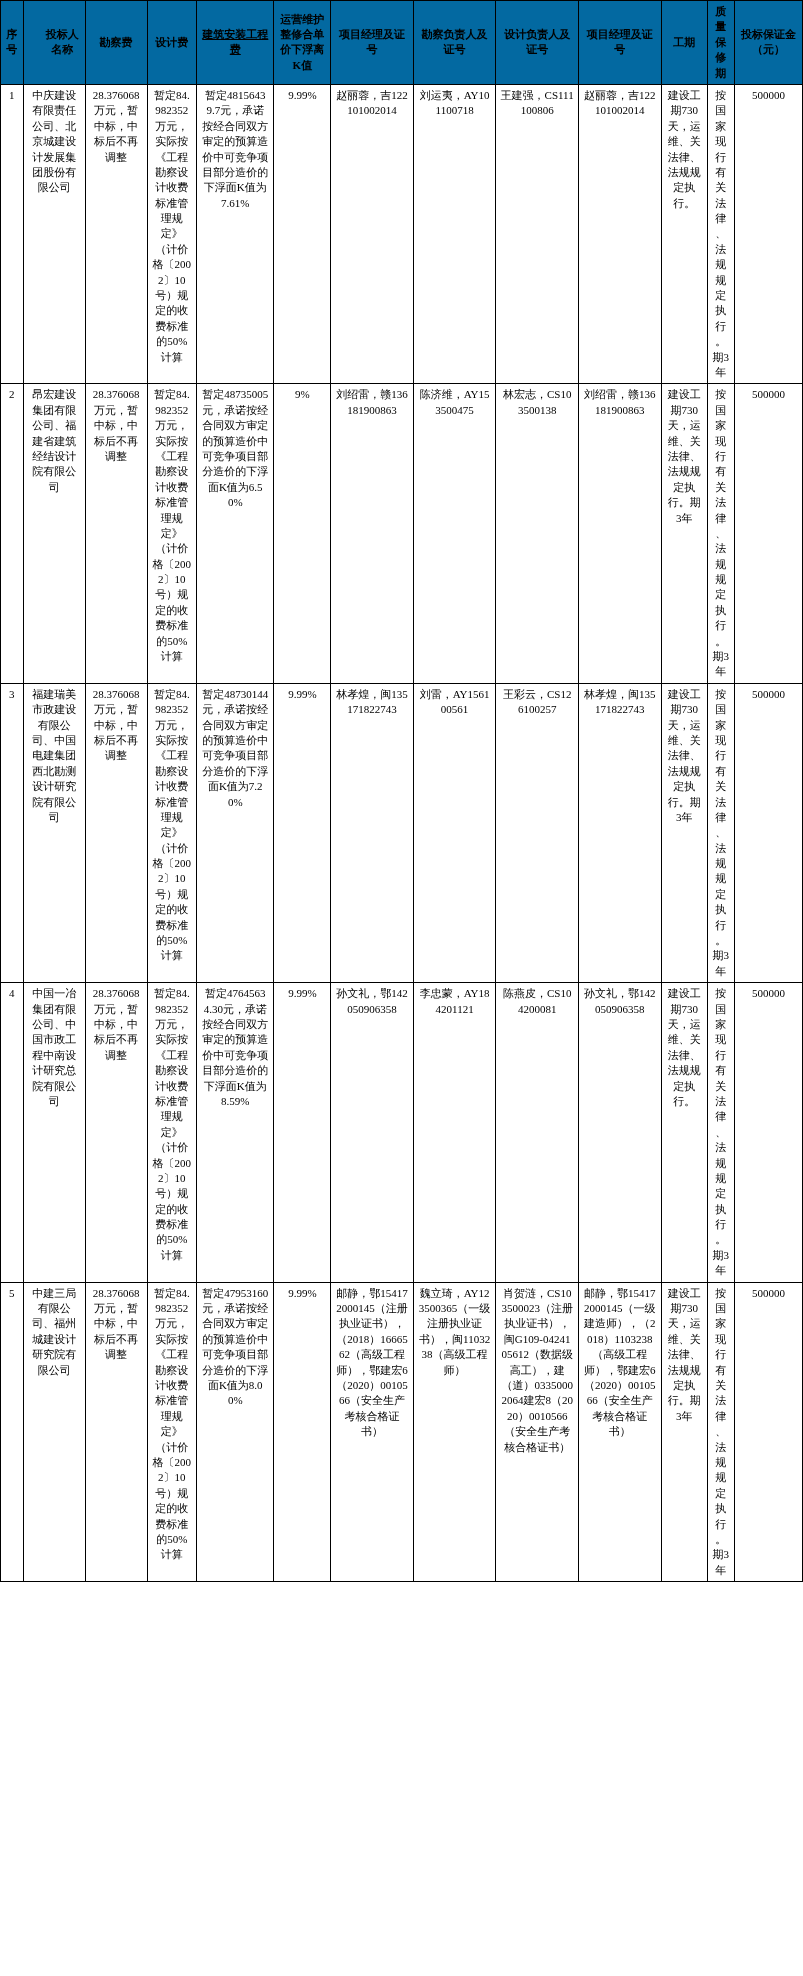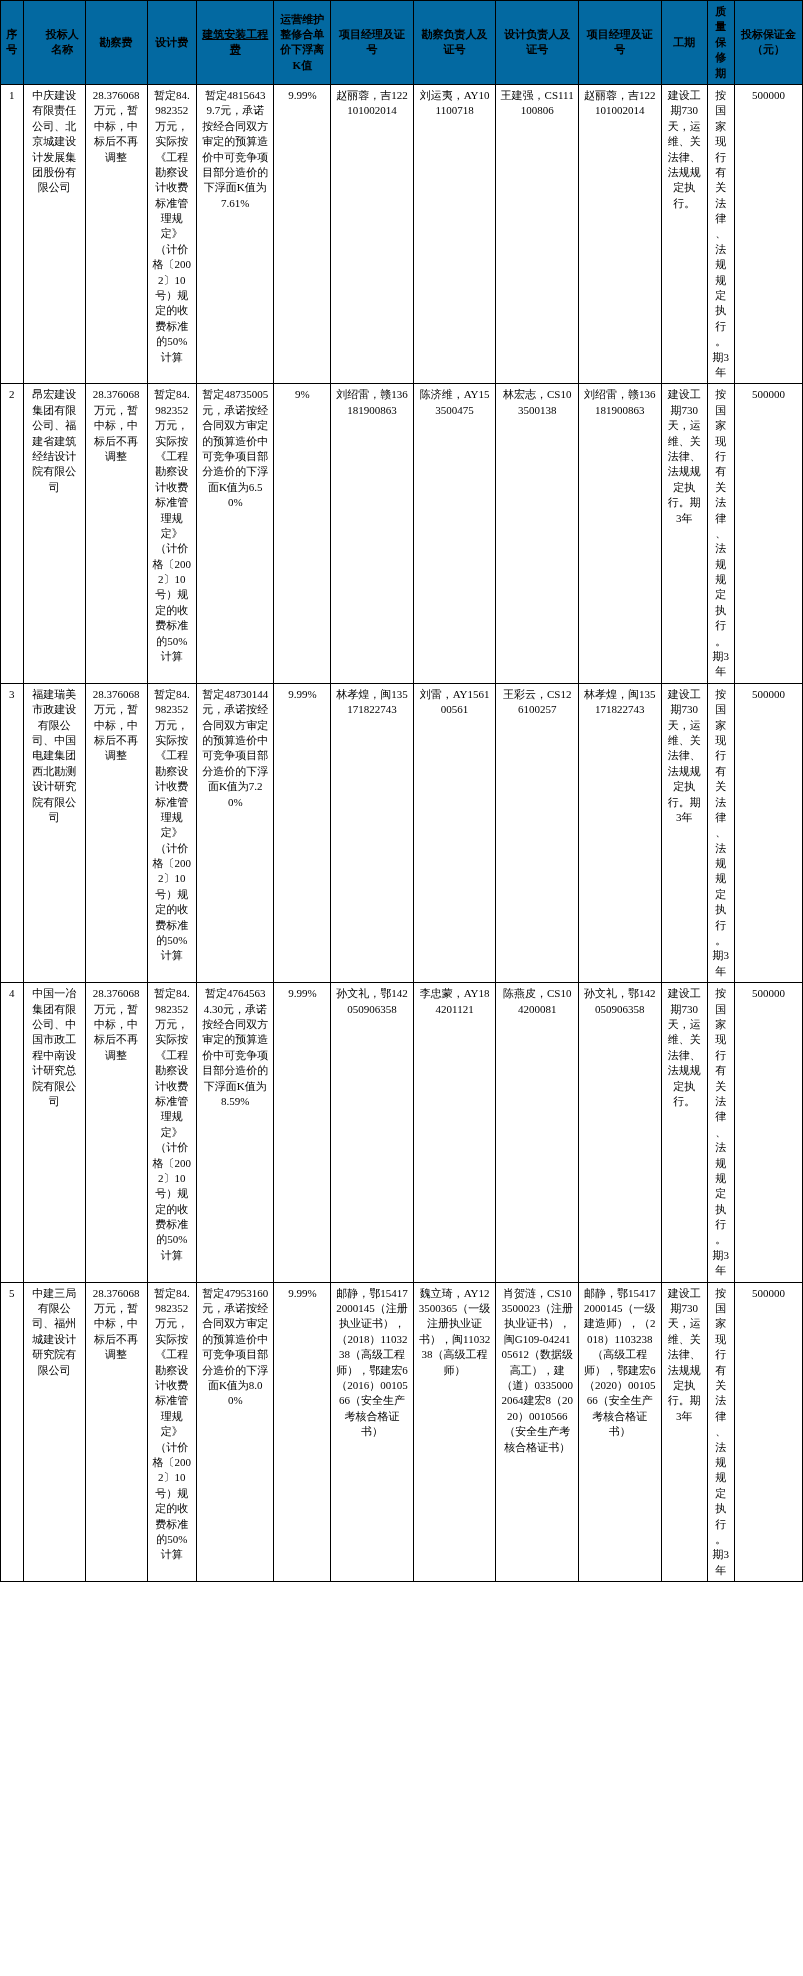--- a/index.html
+++ b/index.html
@@ -133,21 +133,21 @@
           <td>按国家现行有关法律、法规规定执行。期3年</td>
           <td>500000</td>
         </tr>
         <tr>
           <td>5</td>
           <td>中建三局有限公司、福州城建设计研究院有限公司</td>
           <td>28.376068万元，暂中标，中标后不再调整</td>
           <td>暂定84.982352万元，实际按《工程勘察设计收费标准管理规定》（计价格〔2002〕10号）规定的收费标准的50%计算</td>
           <td>暂定47953160元，承诺按经合同双方审定的预算造价中可竞争项目部分造价的下浮面K值为8.00%</td>
           <td>9.99%</td>
-          <td>邮静，鄂154172000145（注册执业证书），（2018）1103238（高级工程师），鄂建宏6（2016）0010566（安全生产考核合格证书）</td>
+          <td>邮静，鄂154172000145（注册执业证书），（2018）1666562（高级工程师），鄂建宏6（2020）0010566（安全生产考核合格证书）</td>
           <td>魏立琦，AY123500365（一级注册执业证书），闽1103238（高级工程师）</td>
           <td>肖贺涟，CS103500023（注册执业证书），闽G109-04241 05612（数据级高工），建（道）03350002064建宏8（2020）0010566（安全生产考核合格证书）</td>
           <td>邮静，鄂154172000145（一级建造师），（2018）1103238（高级工程师），鄂建宏6（2020）0010566（安全生产考核合格证书）</td>
           <td>建设工期730天，运维、关法律、法规规定执行。期3年</td>
           <td>按国家现行有关法律、法规规定执行。期3年</td>
           <td>500000</td>
         </tr>
       </tbody>
   </table>
 </div>

